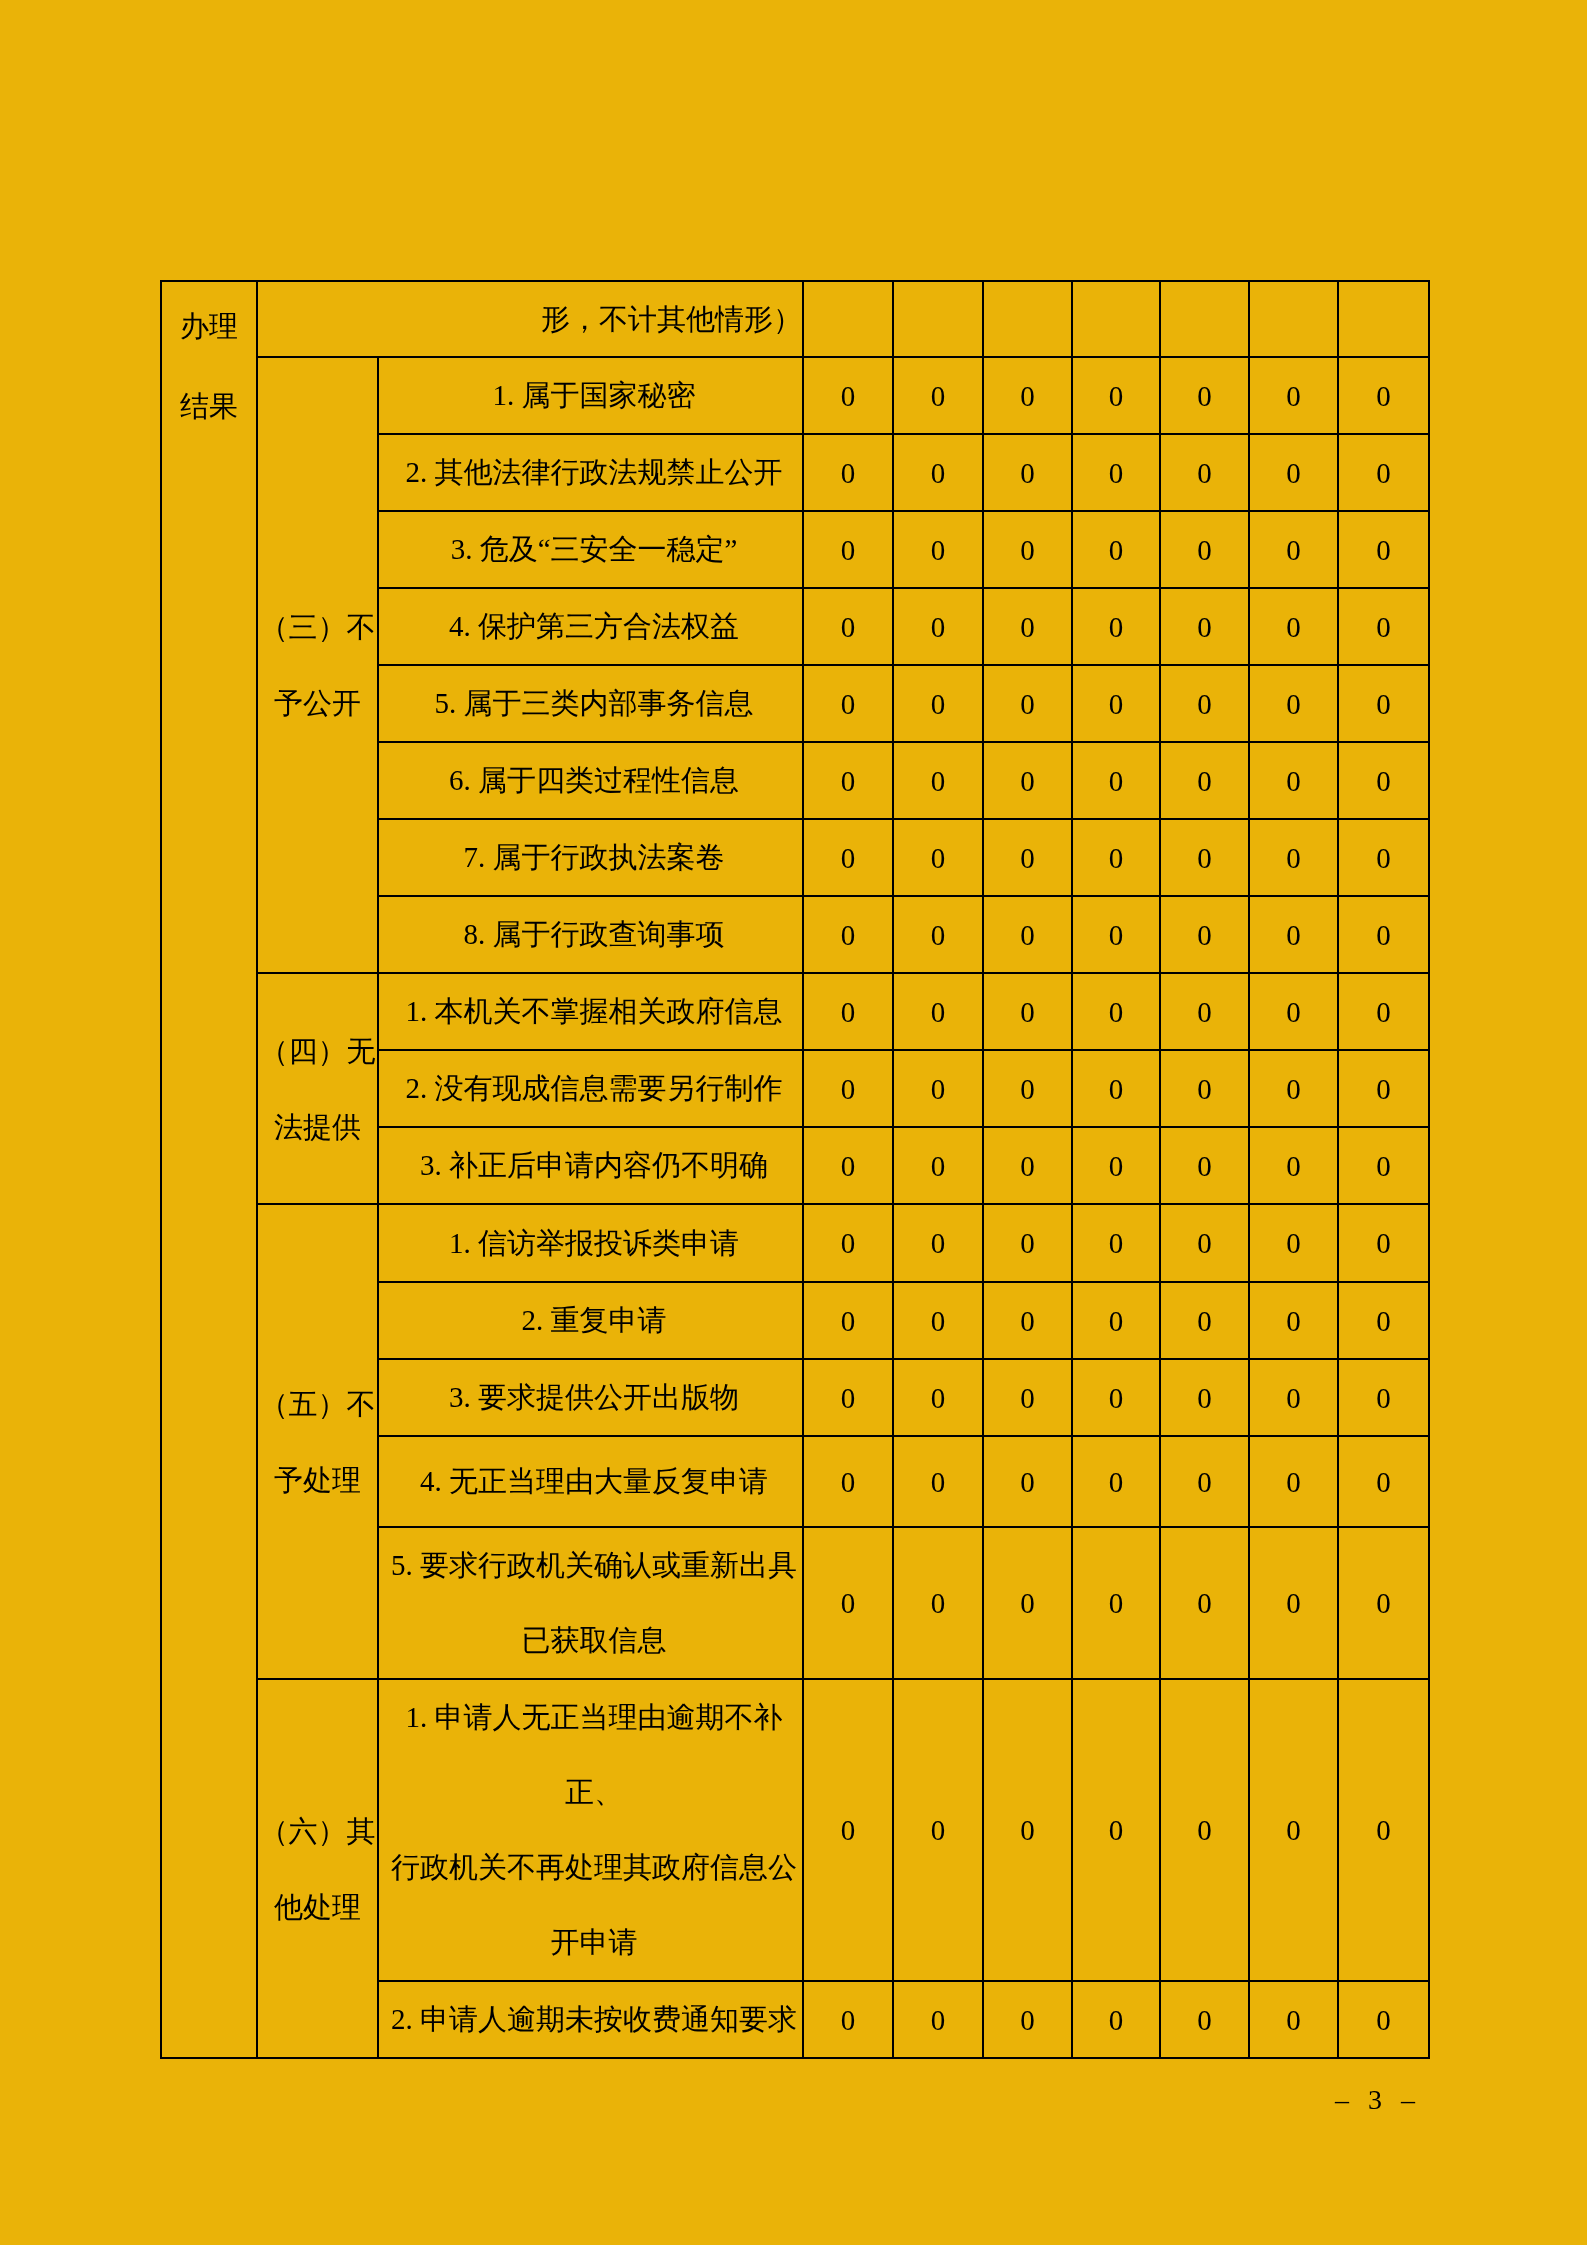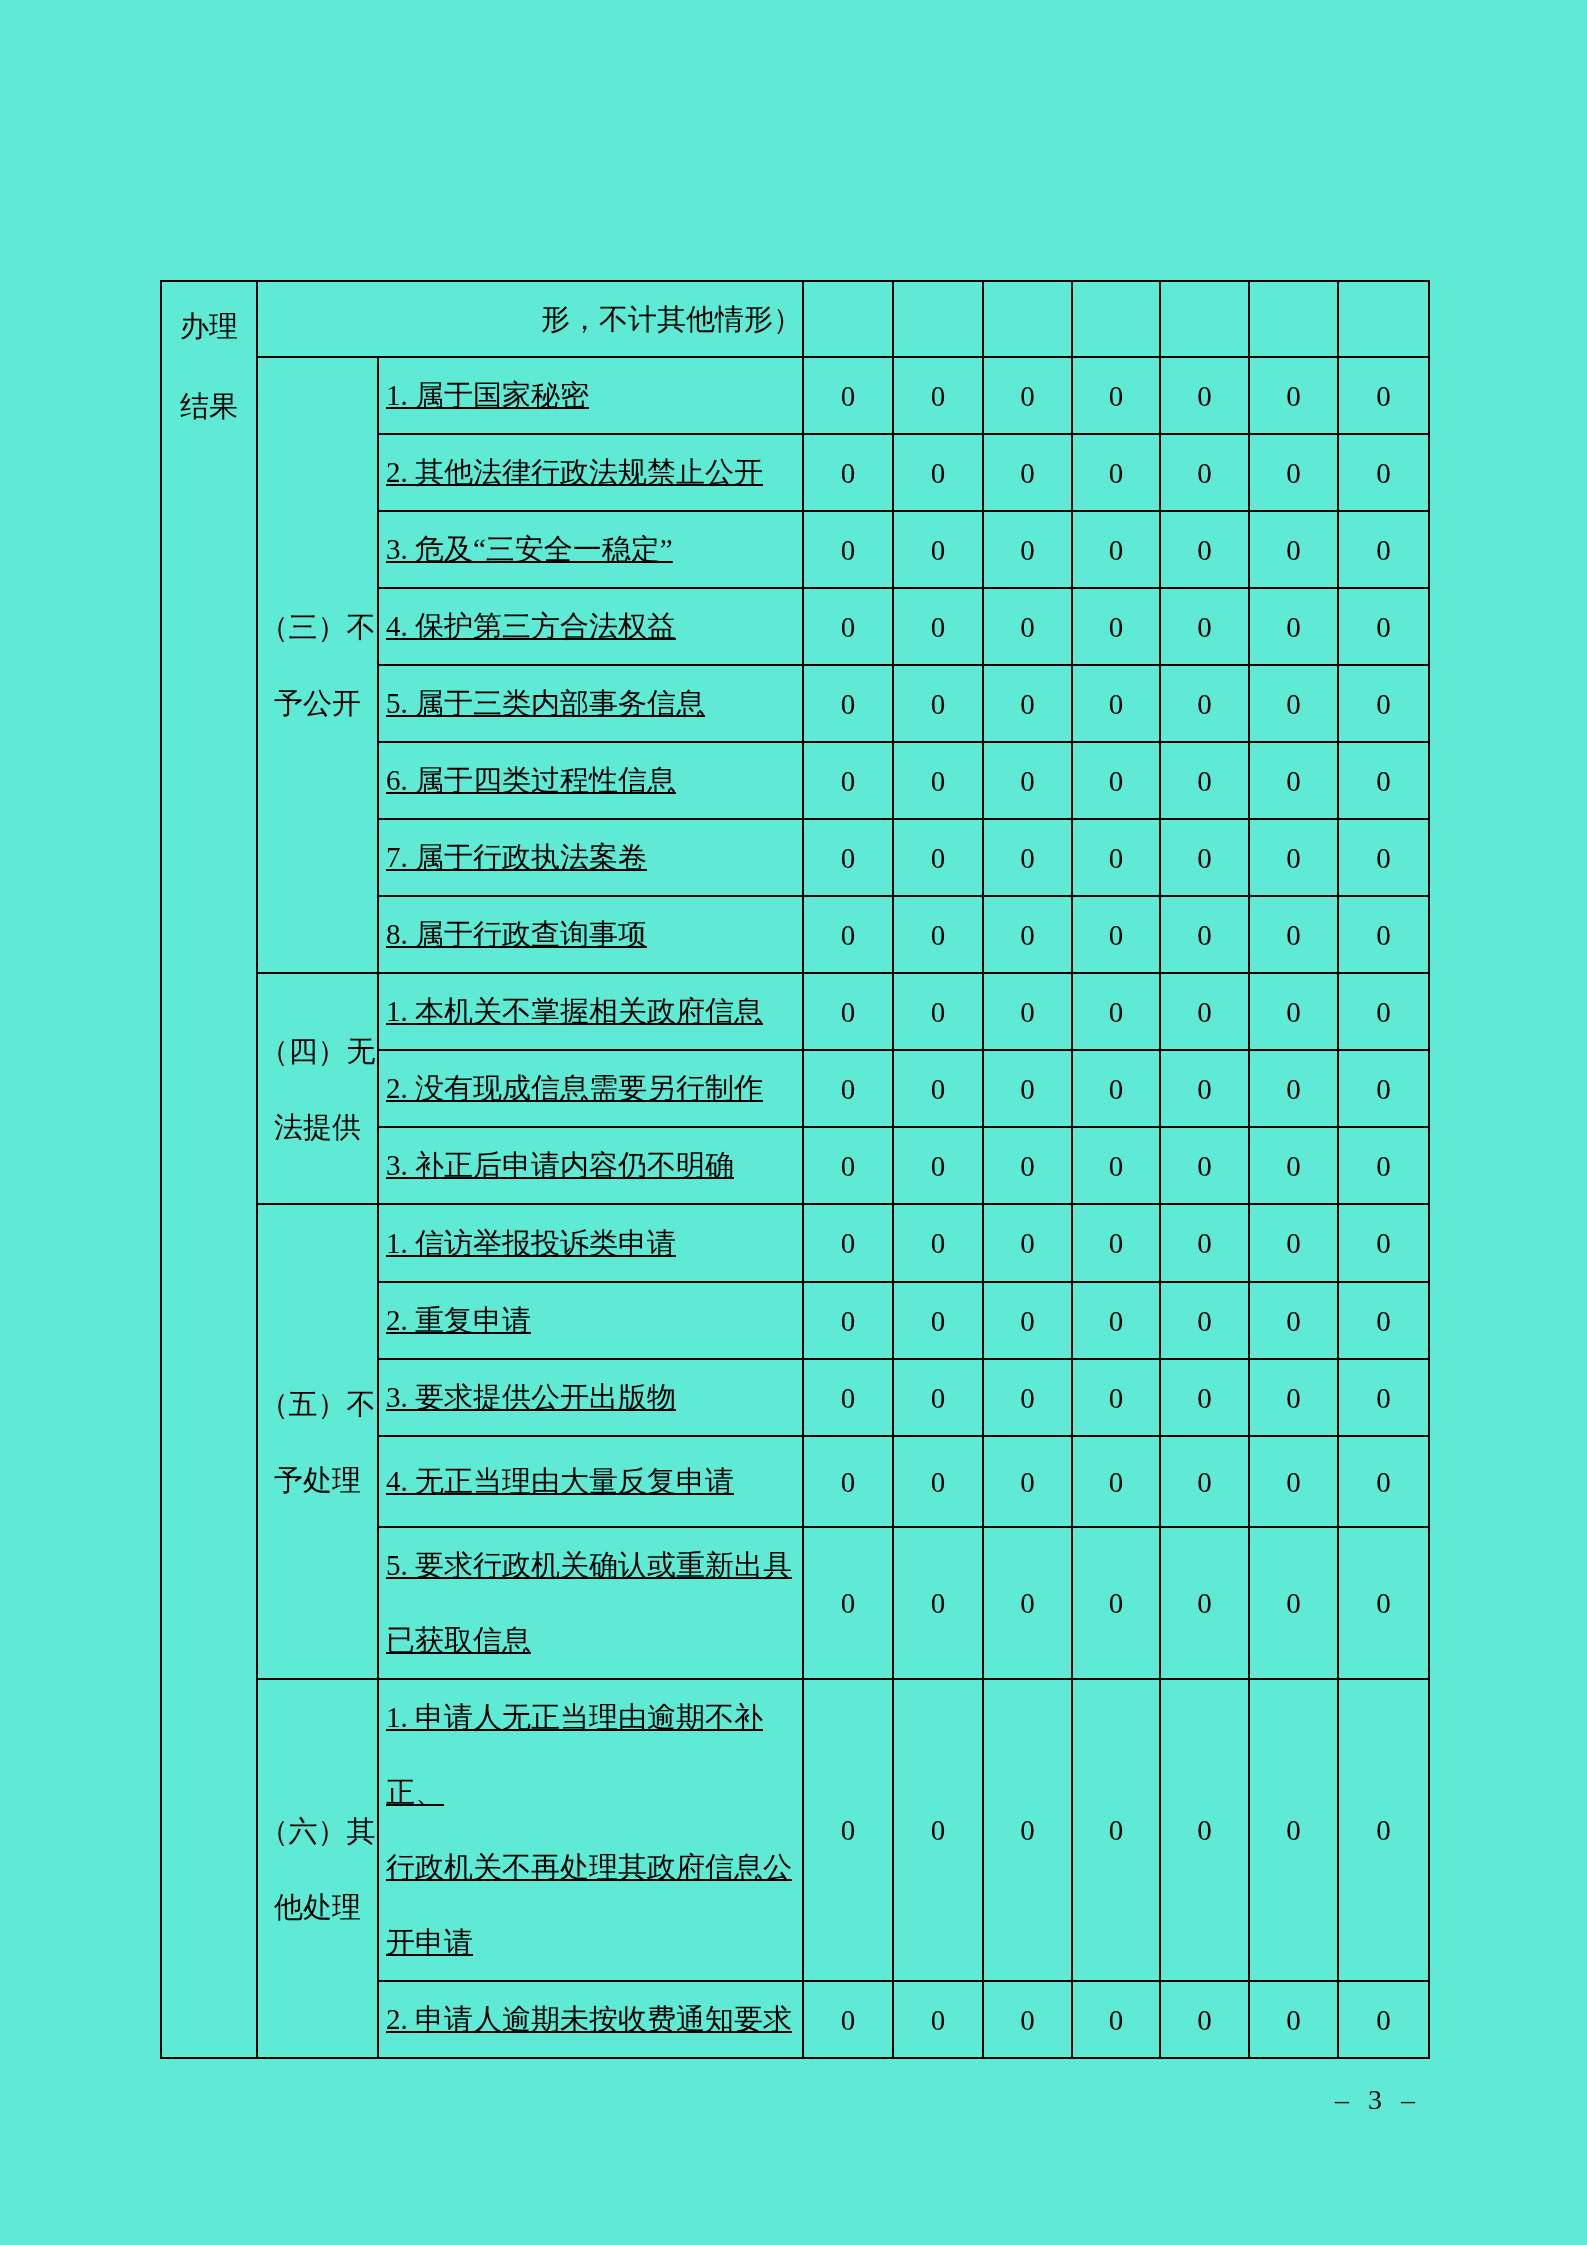--- a/index.html
+++ b/index.html
@@ -1,20 +1,20 @@
 <!DOCTYPE html>
 <html><head>
 <meta charset="utf-8">
 <style>
   html,body{margin:0;padding:0;}
   body{
     width:1587px;height:2245px;background:#ffffff;position:relative;
     font-family:"Liberation Serif","DejaVu Serif",serif;color:#000;
   }
-  .page{position:absolute;inset:0;background:#5eead4;}
+  .page{position:absolute;inset:0;background:#eab308;}
   table.report{
     position:absolute;left:160px;top:280px;
     border-collapse:collapse;table-layout:fixed;
   }
   td{
     border:2px solid #000;
     font-size:29px;
     line-height:74px;
     padding:0;
     vertical-align:middle;
@@ -32,25 +32,24 @@
     text-align:right;
     padding-left:7px;
     white-space:pre-line;
   }
   td.cat{
     text-align:center;
     white-space:pre-line;
     line-height:76px;
   }
   td.item{
-    text-align:left;
+    text-align:center;
     padding-left:7px;
     white-space:pre-line;
     line-height:75px;
-    text-decoration:underline;
   }
   td.val{
     text-align:center;
   }
   .pagenum{
     position:absolute;
     left:1310px;top:2080px;width:130px;
     text-align:center;
     font-size:28px;
     word-spacing:12px;

